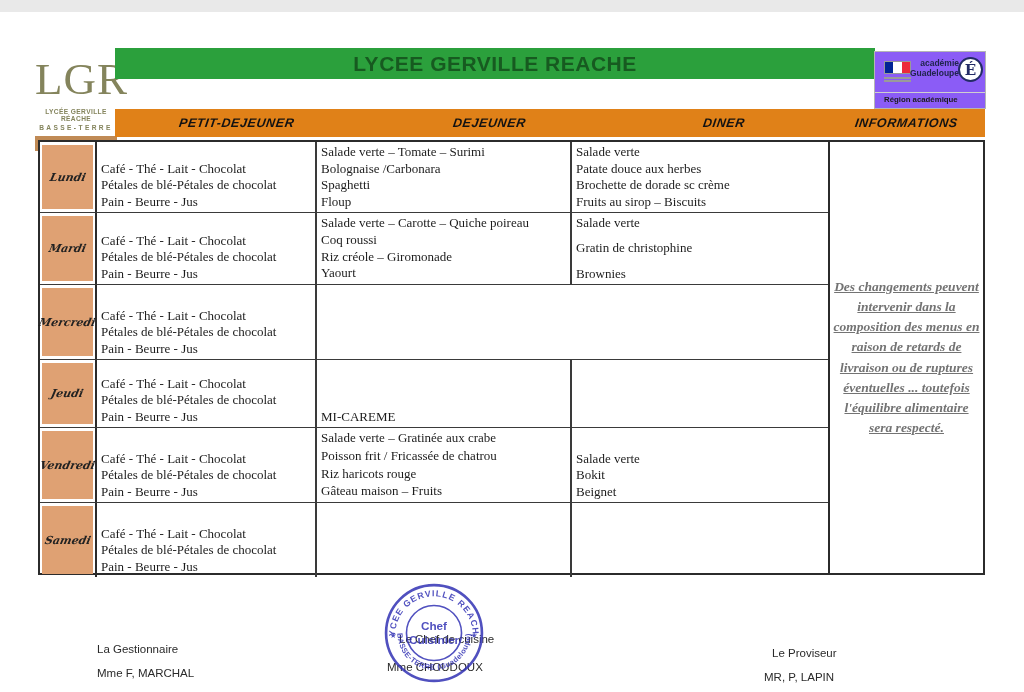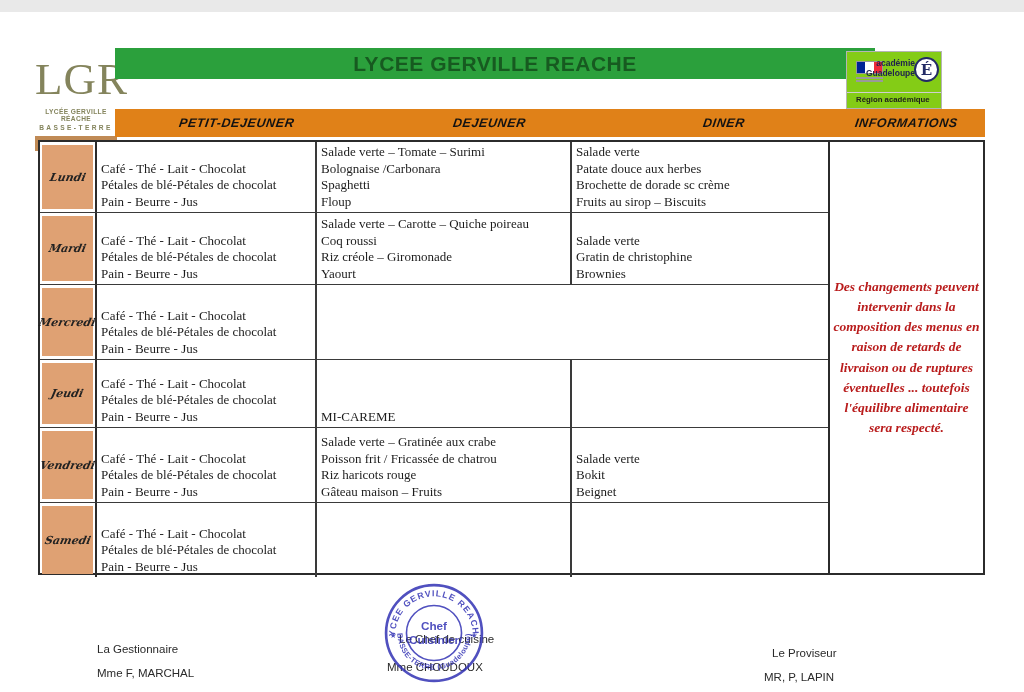--- a/index.html
+++ b/index.html
@@ -25,22 +25,22 @@
     background:var(--banner-yellow,#F7D908); display:flex; align-items:center; justify-content:center;
     font-family:"Liberation Sans", sans-serif; font-weight:bold; font-size:18.5px; color:#152012;}
   .banner-orange { position:absolute; left:115px; top:97px; width:870px; height:28px;
     background:var(--band-orange,#E08118); display:flex; }
   .banner-orange .seg { display:flex; align-items:center; justify-content:center; }
   .seg-1{ width:28%; } .seg-2{ width:30%; } .seg-3{ width:24%; } .seg-4{ width:18%; }
   .col-header { font-family:"Liberation Sans", sans-serif; font-weight:bold; font-style:italic;
     font-size:12.5px; letter-spacing:.6px; color:#121212; transform:skewX(-8deg); }
 
   
-  .academie-box { position:absolute; left:846px; top:39px; width:96px; height:58px;
-    background:#84cc16; border:1px solid #b5b5b5; font-family:"Liberation Sans", sans-serif; }
+  .academie-box { position:absolute; left:874px; top:39px; width:112px; height:58px;
+    background:#8b5cf6; border:1px solid #b5b5b5; font-family:"Liberation Sans", sans-serif; }
   .acad-top { position:relative; height:40px; }
   .flag { position:absolute; left:9px; top:9px; width:27px; height:13px; display:flex; border:.5px solid #999;}
   .flag div { flex:1; }
   .flag-blue{ background:#002395; } .flag-white{ background:#ffffff; } .flag-red{ background:#ED2939; }
   .flag-caption{ position:absolute; left:9px; top:25px; width:27px; }
   .flag-caption i{ display:block; height:1.5px; background:#9a9a9a; margin-bottom:1.5px; }
   .acad-name { position:absolute; right:26px; top:7px; text-align:right; font-weight:bold;
     font-size:8.5px; line-height:9.5px; color:#20244d; }
   .acad-circle { position:absolute; right:2px; top:5px; width:25px; height:25px; border-radius:50%;
     border:2.5px solid #232B66; color:#232B66; font-family:"DejaVu Serif", serif; font-weight:bold;
@@ -54,28 +54,28 @@
   .menu-row { display:flex; border-bottom:1.6px solid #3a3a3a; }
   .menu-row:last-child { border-bottom:none; }
   .day-cell { width:57px; border-right:2px solid #2b2b2b; padding:3px 2px; }
   .day-inner { background:var(--day-tan,#DFA173); width:100%; height:100%;
     display:flex; align-items:center; justify-content:center; }
   .day-label { font-family:"DejaVu Serif", serif; font-style:italic; font-weight:bold;
     font-size:11px; color:#222; transform:skewX(-12deg); }
   .cell { padding:2px 4px; display:flex; flex-direction:column; justify-content:center;
     font-size:13px; line-height:16.5px; color:#1c1c1c; }
   .cell.center-v { justify-content:flex-end; }
-  .cell.top-v { justify-content:flex-end; }
+  .cell.top-v { justify-content:space-between; }
   .c-breakfast { width:220px; border-right:2px solid #3a3a3a; }
   .c-lunch { width:255px; border-right:2px solid #3a3a3a; }
   .c-dinner { width:256px; }
   .info-cell { width:155px; display:flex; align-items:center; justify-content:center;
     padding:0 3px; text-align:center; }
   .info-text { font-family:"Liberation Serif", serif; font-style:italic; font-weight:600;
-    font-size:13.5px; line-height:1.5; color:#b91c1c; }
+    font-size:13.5px; line-height:1.5; color:#737373; text-decoration:underline; }
 
   
   .sig { position:absolute; font-size:11.5px; color:#2a2a2a; font-family:Liberation Sans, sans-serif; }
   .sig-gest-role { left:97px; top:631px; }
   .sig-gest-name { left:97px; top:655px; }
   .sig-chef-role { left:399px; top:621px; }
   .sig-chef-name { left:387px; top:649px; }
   .sig-prov-role { left:772px; top:635px; }
   .sig-prov-name { left:764px; top:659px;text-align:right; }
   .stamp { position:absolute; left:382px; top:569px; width:104px; height:104px; opacity:.85; }

